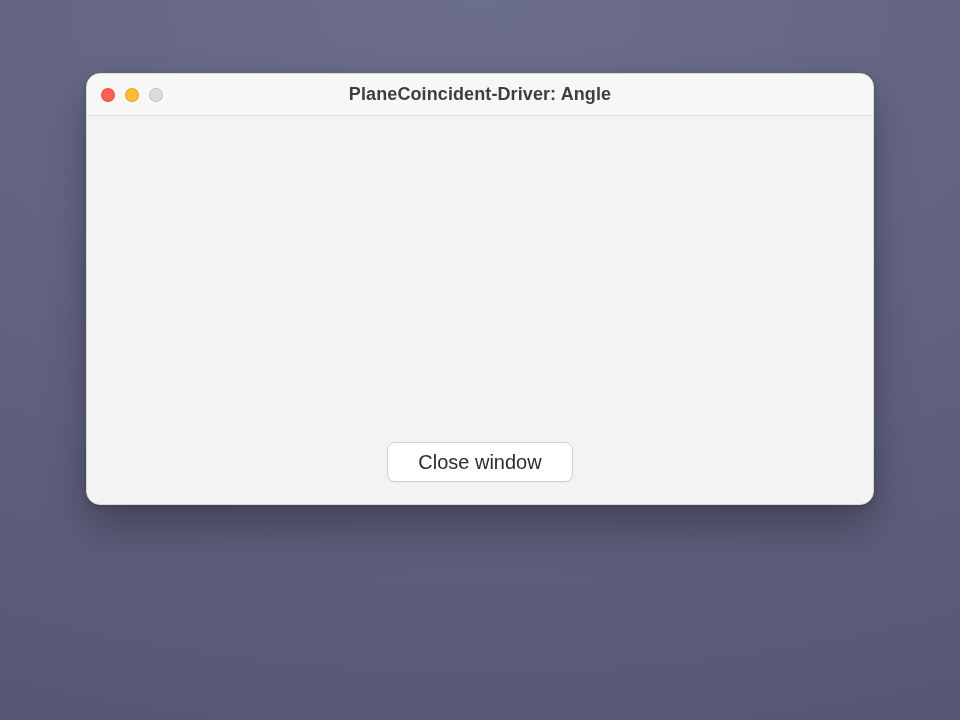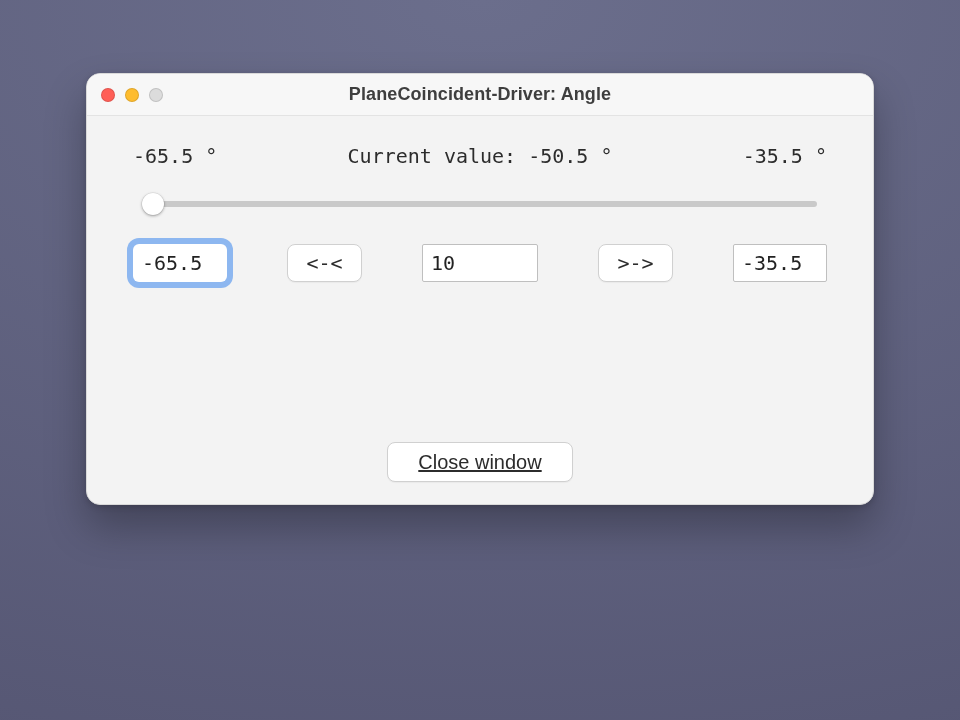--- a/index.html
+++ b/index.html
@@ -151,55 +151,32 @@
   .footer {
     position: absolute;
     left: 0; right: 0; bottom: 22px;
     display: flex; justify-content: center;
   }
   .close-btn {
     font-family: -apple-system, "Helvetica Neue", Arial, sans-serif;
     font-size: 20px;
     padding: 6px 30px;
     height: 40px;
-    text-decoration: underline;
   }
 </style>
 </head>
 <body>
 
 <div class="window">
   <div class="titlebar">
     <div class="traffic">
       <div class="dot red"></div>
       <div class="dot amber"></div>
       <div class="dot grey"></div>
     </div>
     <div class="title">PlaneCoincident-Driver: Angle</div>
   </div>
 
-  <div class="content">
-    <div class="labels-row">
-      <div class="left-label">-65.5 °</div>
-      <div class="center-label">Current value: -50.5 °</div>
-      <div class="right-label">-35.5 °</div>
-    </div>
-
-    <div class="slider-wrap">
-      <div class="slider">
-        <div class="track"></div>
-        <div class="thumb" style="left:20px;"></div>
-      </div>
-    </div>
-
-    <div class="controls-row">
-      <input class="text-input focused w-small" value="-65.5" style="">
-      <span class="btn">&lt;-&lt;</span>
-      <input class="text-input w-med" value="10" style="">
-      <span class="btn">&gt;-&gt;</span>
-      <input class="text-input w-small" value="-35.5" style="">
-    </div>
-  </div>
 
   <div class="footer">
     <span class="btn close-btn">Close window</span>
   </div>
 </div>
 
 </body></html>

